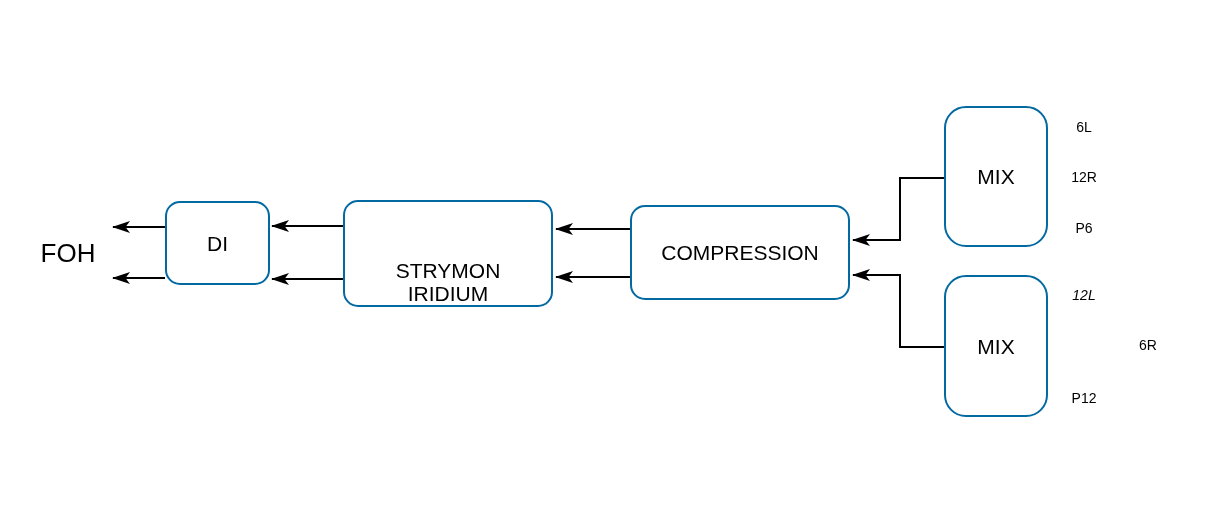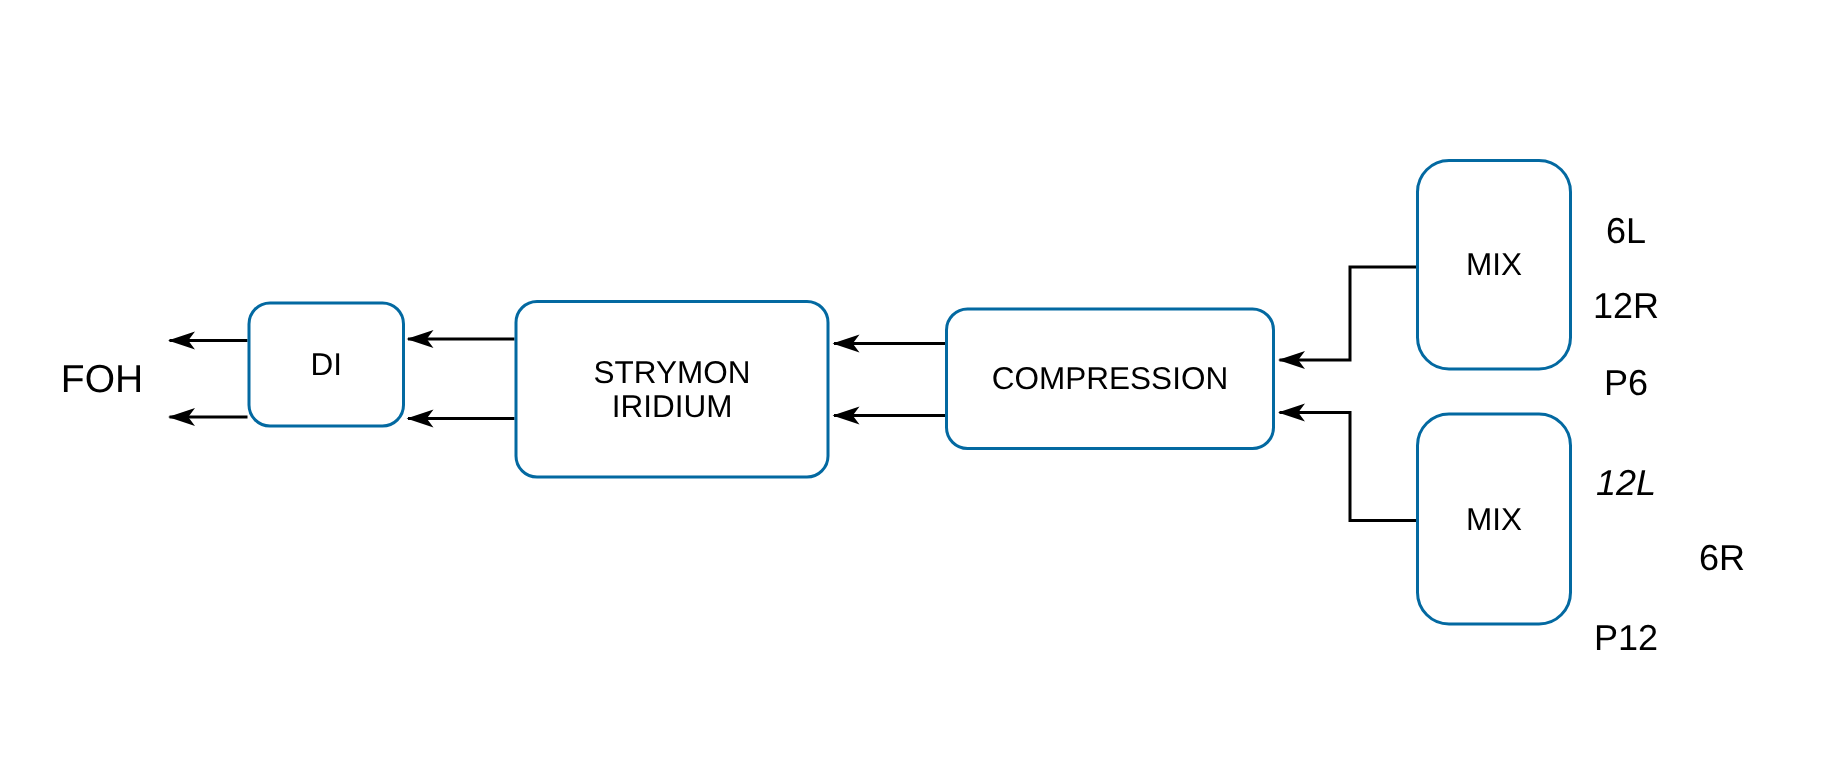--- a/index.html
+++ b/index.html
@@ -32,33 +32,33 @@
     align-items: center;
     justify-content: center;
     text-align: center;
     font-size: 21px;
     line-height: 23px;
     color: #000000;
   }
   .node.small-radius { border-radius: 15px; }
   .node.big-radius   { border-radius: 22px; }
   #di-node          { left: 165px; top: 201px; width: 105px; height: 84px; }
-  #strymon-node     { left: 343px; top: 200px; width: 210px; height: 119px; }
+  #strymon-node     { left: 343px; top: 200px; width: 210px; height: 107px; align-items: flex-end; }
   #compression-node { left: 630px; top: 205px; width: 220px; height:  95px; align-items: center; }
   #mix-top-node     { left: 944px; top: 106px; width: 104px; height: 141px; }
   #mix-bottom-node  { left: 944px; top: 275px; width: 104px; height: 142px; }
   .free-label {
     position: absolute;
     transform: translate(-50%, -50%);
     font-size: 26px;
     white-space: nowrap;
     color: #000000;
   }
   #foh-label { left: 68px; top: 253px; }
-  .port-label { font-size: 24px; margin-top: 28px; }
+  .port-label { font-size: 14px; }
   #port-6l  { left: 1084px; top: 127px; }
   #port-12r { left: 1084px; top: 177px; }
   #port-p6  { left: 1084px; top: 228px; }
   #port-12l { left: 1084px; top: 295px; font-style: italic; }
   #port-6r  { left: 1148px; top: 345px; }
   #port-p12 { left: 1084px; top: 398px; }
 </style>
 </head>
 <body>
 

